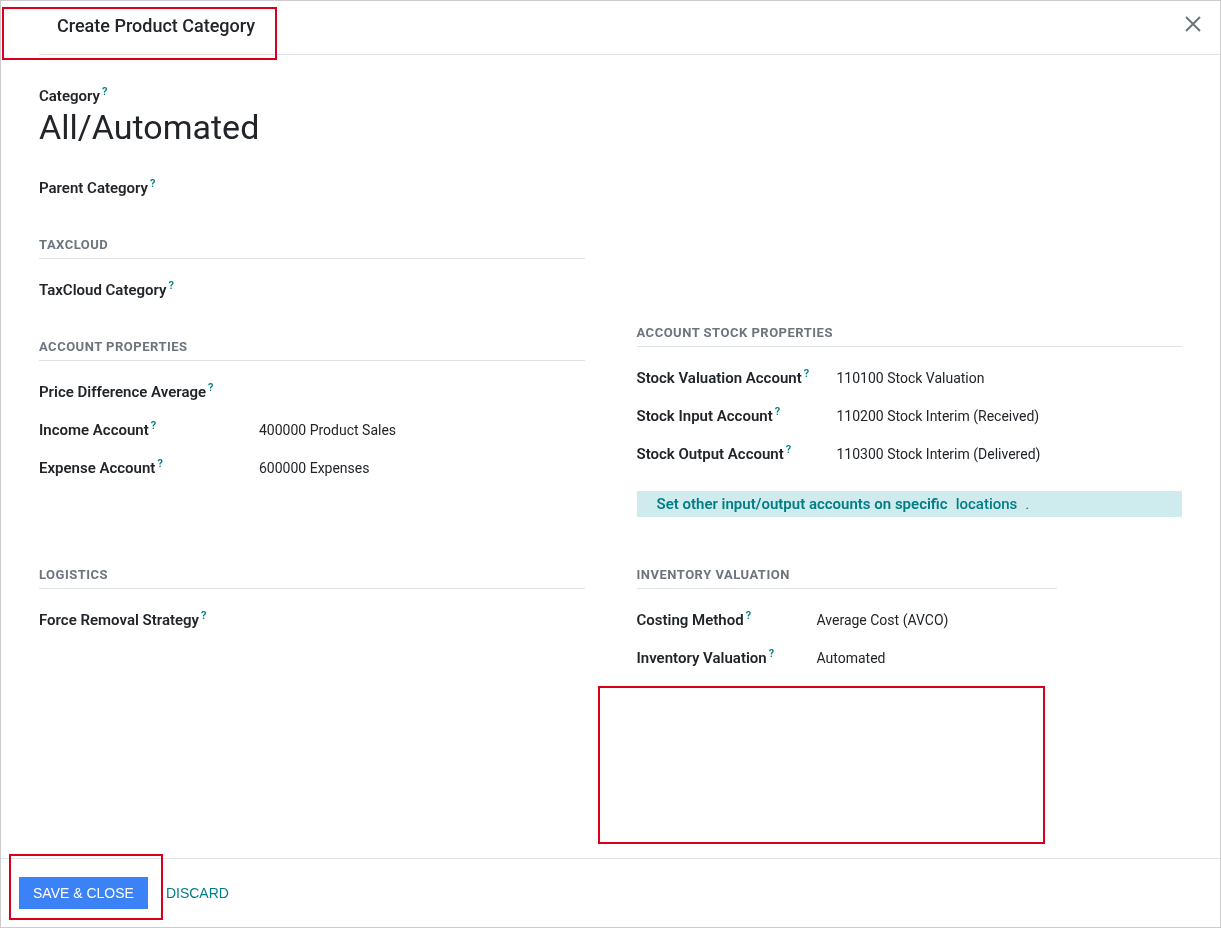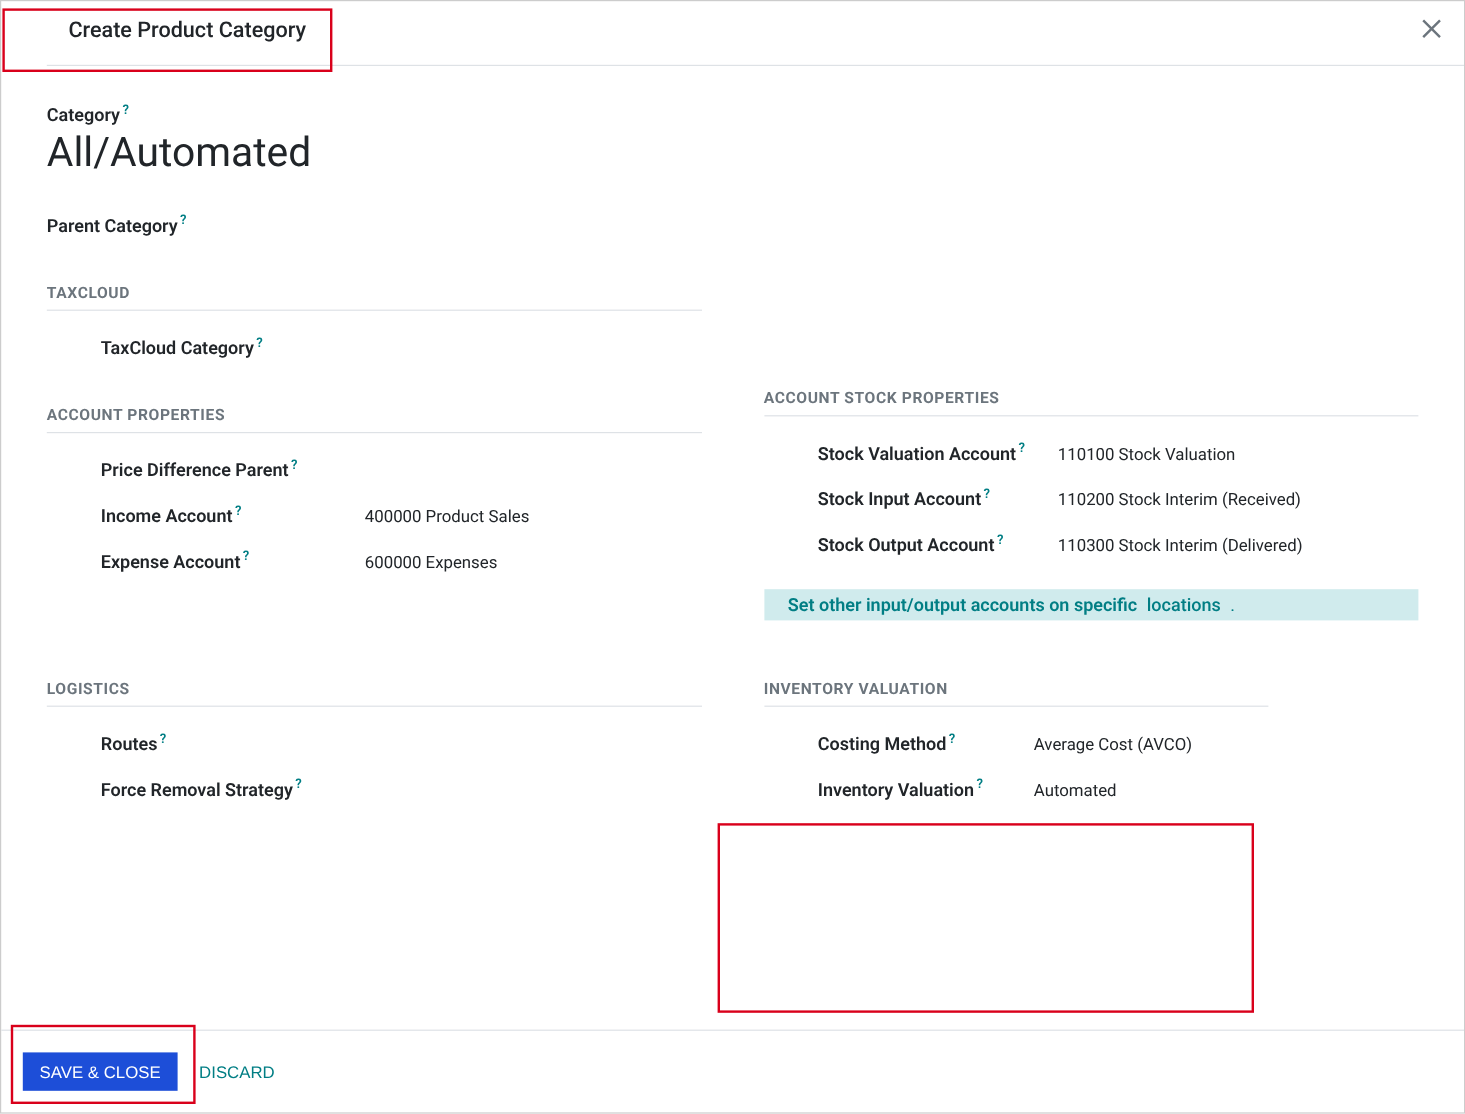--- a/index.html
+++ b/index.html
@@ -11,29 +11,29 @@
     .modal-body { flex: 1; overflow-y: scroll; padding: 30px 38px 20px 38px; }
     .category-label-row { font-size: 15px; font-weight: 600; color: #212529; margin-bottom: 2px; }
     .category-name { font-size: 34px; font-weight: 400; color: #212529; margin-bottom: 30px; }
     .parent-row { font-size: 15px; font-weight: 600; margin-bottom: 40px; }
     .section-title { font-size: 13px; font-weight: 700; letter-spacing: 0.5px; color: #6c757d; text-transform: uppercase; border-bottom: 1px solid #dee2e6; padding-bottom: 6px; margin-bottom: 20px; }
     .section { margin-bottom: 40px; }
     .help-sup { color: #017e84; font-size: 11px; font-weight: 600; vertical-align: super; margin-left: 2px; cursor: pointer; }
     .columns { display: flex; gap: 52px; }
     .col { flex: 1; min-width: 0; }
     .field-row { display: flex; align-items: baseline; margin-bottom: 18px; }
-    .field-label { font-size: 15px; font-weight: 600; color: #212529; width: 220px; flex-shrink: 0; margin-left: 45px; }
+    .field-label { font-size: 15px; font-weight: 600; color: #212529; width: 220px; flex-shrink: 0; }
     .col-right .field-label { width: 200px; }
     .field-value { font-size: 14px; color: #212529; }
     .info-box { background: #d0ebed; padding: 4px 20px; margin-top: 28px; display: flex; align-items: center; gap: 8px; }
     .info-text { font-size: 15px; font-weight: 600; color: #017e84; }
     .info-link { font-size: 15px; font-weight: 500; color: #017e84; cursor: pointer; }
     .info-dot { font-size: 15px; color: #017e84; }
     .modal-footer { border-top: 1px solid #dee2e6; padding: 18px; display: flex; gap: 18px; align-items: center; }
-    .btn-primary { background: #1d4ed8; color: #fff; border: none; padding: 8px 14px; font-size: 14px; font-weight: 500; cursor: pointer; }
+    .btn-primary { background: #3b82f6; color: #fff; border: none; padding: 8px 14px; font-size: 14px; font-weight: 500; cursor: pointer; }
     .btn-link { background: none; border: none; color: #017e84; font-size: 14px; font-weight: 500; cursor: pointer; }
     .highlight-red { border: 2px solid #d9001b; position: absolute; pointer-events: none; }
     .hbox1 { top: 7px; left: 2px; width: 275px; height: 53px; }
     .hbox2 { top: 686px; left: 598px; width: 447px; height: 158px; }
     .hbox3 { top: 854px; left: 9px; width: 154px; height: 66px; }
     .wrap { position: relative; width: 1221px; height: 928px; }
 
     ::-webkit-scrollbar { width: 16px; }
     ::-webkit-scrollbar-track { background: #f1f1f1; }
     ::-webkit-scrollbar-thumb { background: #c1c1c1; }
@@ -71,21 +71,21 @@
             <div class="field-label">
               <span>TaxCloud Category</span><span class="help-sup">?</span>
             </div>
           </div>
         </div>
 
         <div class="section">
           <div class="section-title">ACCOUNT PROPERTIES</div>
           <div class="field-row">
             <div class="field-label">
-              <span>Price Difference Parent</span><span class="help-sup">?</span>
+              <span>Price Difference Average</span><span class="help-sup">?</span>
             </div>
           </div>
           <div class="field-row">
             <div class="field-label">
               <span>Income Account</span><span class="help-sup">?</span>
             </div>
             <div class="field-value">400000 Product Sales</div>
           </div>
           <div class="field-row">
             <div class="field-label">
@@ -125,25 +125,20 @@
           </div>
         </div>
       </div>
     </div>
 
     <div class="columns" style="margin-top:50px;">
       <div class="col">
         <div class="section-title">LOGISTICS</div>
         <div class="field-row">
           <div class="field-label">
-            <span>Routes</span><span class="help-sup">?</span>
-          </div>
-        </div>
-        <div class="field-row">
-          <div class="field-label">
             <span>Force Removal Strategy</span><span class="help-sup">?</span>
           </div>
         </div>
       </div>
 
       <div class="col col-right">
         <div class="section-title" style="width:420px;">INVENTORY VALUATION</div>
         <div class="field-row">
           <div class="field-label" style="width:180px;">
             <span>Costing Method</span><span class="help-sup">?</span>

